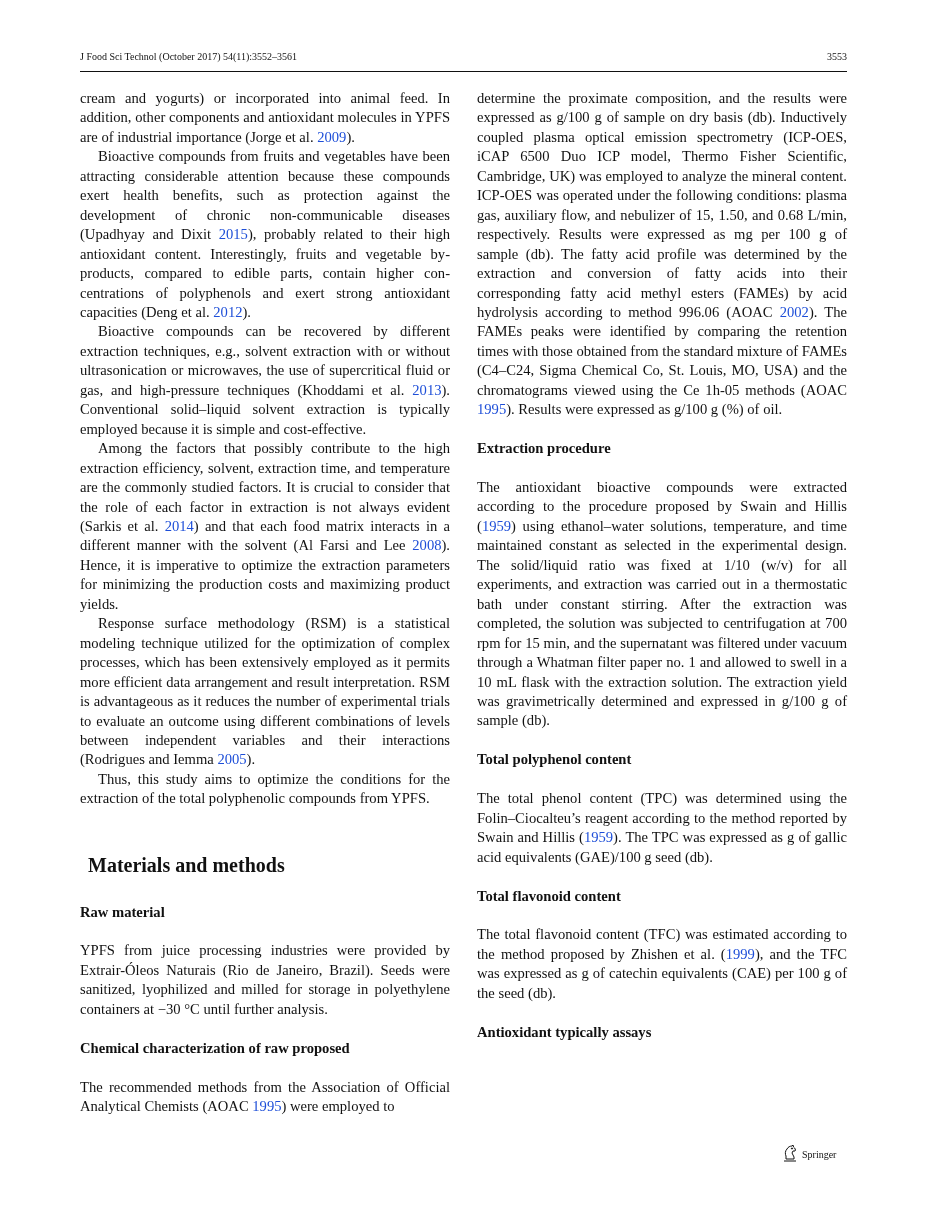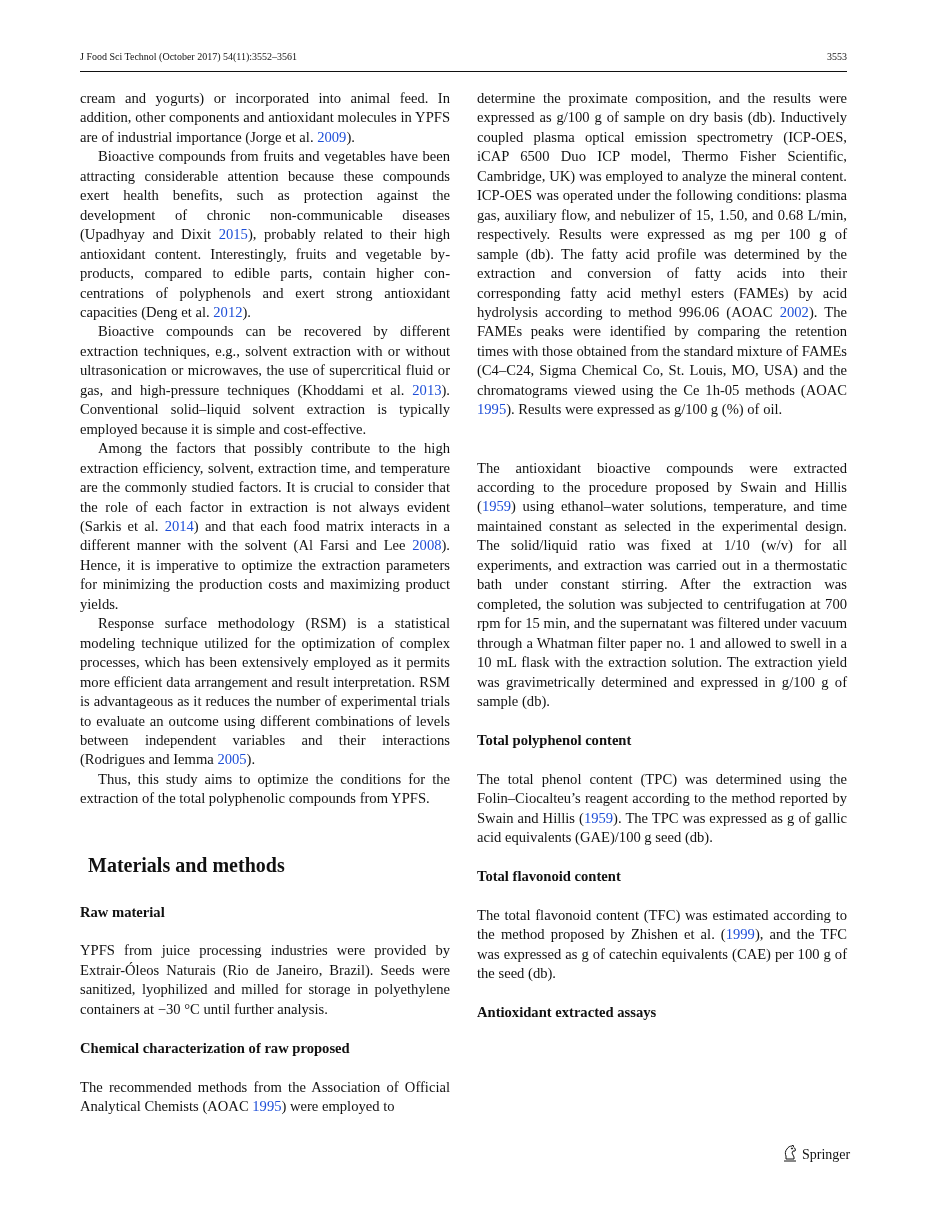--- a/index.html
+++ b/index.html
@@ -13,21 +13,21 @@
   .col { position: absolute; top: 89px; width: 370px; font-size: 14.6px; line-height: 19.45px; }
   .col.left { left: 80px; }
   .col.right { left: 477px; }
   p { margin: 0; text-align: justify; hyphens: manual; }
   p.indent { text-indent: 18px; }
   a.cite { color: #1d4ed8; text-decoration: none; }
   h2 { font-size: 20px; font-weight: bold; margin: 8px; line-height: 19.45px; }
   h3 { font-size: 14.6px; font-weight: bold; margin: 0; line-height: 19.45px; }
   .gap1 { height: 19.45px; }
   .gap2 { height: 38.9px; }
-  .footer { position: absolute; left: 782px; top: 1144px; font-size: 14px; display: flex; align-items: center; gap: 4px; }
+  .footer { position: absolute; left: 782px; top: 1144px; font-size: 10px; display: flex; align-items: center; gap: 4px; }
   .footer svg { width: 16px; height: 18px; }
 </style>
 </head>
 <body>
 
 <div class="header">
   <span class="journal">J Food Sci Technol (October 2017) 54(11):3552–3561</span>
   <span class="pageno">3553</span>
 </div>
 <div class="rule"></div>
@@ -47,32 +47,33 @@
   <p>YPFS from juice processing industries were provided by Extrair-Óleos Naturais (Rio de Janeiro, Brazil). Seeds were sanitized, lyophilized and milled for storage in poly­ethylene containers at −30 °C until further analysis.</p>
   <div class="gap1"></div>
   <h3>Chemical characterization of raw proposed</h3>
   <div class="gap1"></div>
   <p><span>The recommended methods from the Association of Offi­cial Analytical Chemists (AOAC </span><a class="cite">1995</a><span>) were employed to</span></p>
 </div>
 
 <div class="col right">
   <p><span>determine the proximate composition, and the results were expressed as g/100 g of sample on dry basis (db). Induc­tively coupled plasma optical emission spectrometry (ICP-OES, iCAP 6500 Duo ICP model, Thermo Fisher Scien­tific, Cambridge, UK) was employed to analyze the mineral content. ICP-OES was operated under the following con­ditions: plasma gas, auxiliary flow, and nebulizer of 15, 1.50, and 0.68 L/min, respectively. Results were expressed as mg per 100 g of sample (db). The fatty acid profile was determined by the extraction and conversion of fatty acids into their corresponding fatty acid methyl esters (FAMEs) by acid hydrolysis according to method 996.06 (AOAC </span><a class="cite">2002</a><span>). The FAMEs peaks were identified by comparing the retention times with those obtained from the standard mixture of FAMEs (C4–C24, Sigma Chemical Co, St. Louis, MO, USA) and the chromatograms viewed using the Ce 1h-05 methods (AOAC </span><a class="cite">1995</a><span>). Results were expressed as g/100 g (%) of oil.</span></p>
   <div class="gap1"></div>
+  <h3>Extraction procedure</h3>
   <div class="gap1"></div>
   <p><span>The antioxidant bioactive compounds were extracted according to the procedure proposed by Swain and Hillis (</span><a class="cite">1959</a><span>) using ethanol–water solutions, temperature, and time maintained constant as selected in the experimental design. The solid/liquid ratio was fixed at 1/10 (w/v) for all experiments, and extraction was carried out in a thermo­static bath under constant stirring. After the extraction was completed, the solution was subjected to centrifugation at 700 rpm for 15 min, and the supernatant was filtered under vacuum through a Whatman filter paper no. 1 and allowed to swell in a 10 mL flask with the extraction solution. The extraction yield was gravimetrically determined and expressed in g/100 g of sample (db).</span></p>
   <div class="gap1"></div>
   <h3>Total polyphenol content</h3>
   <div class="gap1"></div>
   <p><span>The total phenol content (TPC) was determined using the Folin–Ciocalteu’s reagent according to the method repor­ted by Swain and Hillis (</span><a class="cite">1959</a><span>). The TPC was expressed as g of gallic acid equivalents (GAE)/100 g seed (db).</span></p>
   <div class="gap1"></div>
   <h3>Total flavonoid content</h3>
   <div class="gap1"></div>
   <p><span>The total flavonoid content (TFC) was estimated according to the method proposed by Zhishen et al. (</span><a class="cite">1999</a><span>), and the TFC was expressed as g of catechin equivalents (CAE) per 100 g of the seed (db).</span></p>
   <div class="gap1"></div>
-  <h3>Antioxidant extracted assays</h3>
+  <h3>Antioxidant typically assays</h3>
   <div class="gap1"></div>
 </div>
 
 <div class="footer">
   <span>
     <svg viewBox="0 0 16 18" fill="none" stroke="#111" stroke-width="1">
       <path d="M4 15 L4 12 C3 10 3 7 5 5 C6 3 8 2 10 2 L11 1 L11.5 3 C13 4 14 6 13 7 L11 7 L10 9 L12 13 L12 15 Z"></path>
       <path d="M2 17 L14 17"></path>
       <circle cx="10" cy="4.5" r="0.6" fill="#111"></circle>
     </svg>

